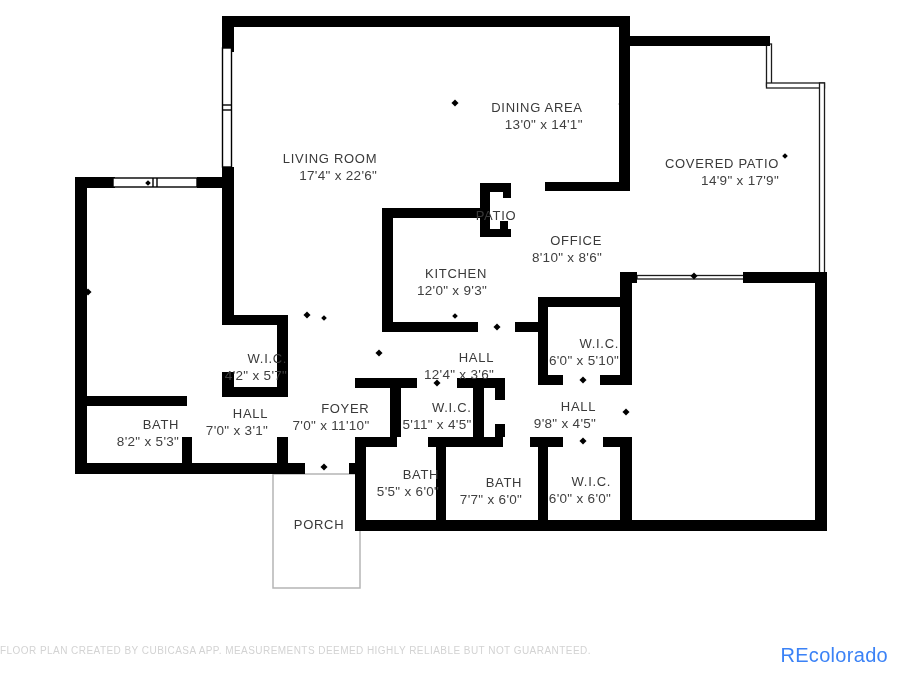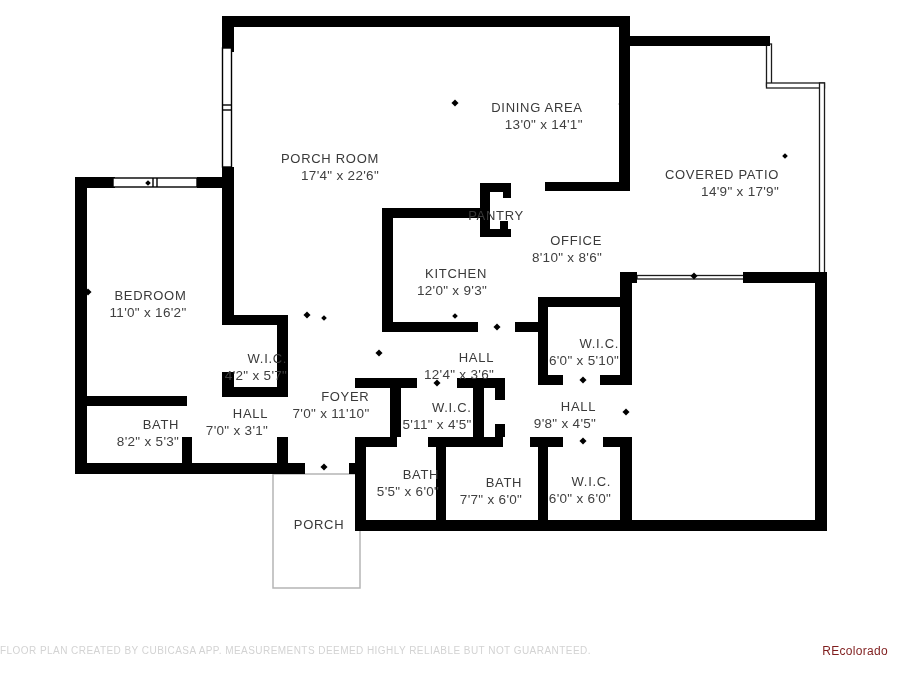--- a/index.html
+++ b/index.html
@@ -12,21 +12,21 @@
     position:absolute;transform:translateX(-50%);text-align:right;
     color:#3a3a3a;white-space:nowrap;line-height:17px;
   }
   .room-label .room-name{display:block;font-size:13px;letter-spacing:.7px;}
   .room-label .room-dims{display:block;font-size:13.5px;letter-spacing:.3px;color:#404040;}
   .disclaimer{
     position:absolute;left:0;top:645px;width:100%;text-align:left;
     font-size:10px;color:#d3d3d3;letter-spacing:.45px;
   }
   .brand{
-    position:absolute;right:12px;top:644px;font-size:12px;color:#7f1d1d;letter-spacing:.3px;
+    position:absolute;right:12px;top:644px;font-size:20px;color:#3b82f6;letter-spacing:.3px;
   }
 </style>
 </head>
 <body>
 
 <div class="plan">
 
   <svg width="900" height="675" viewBox="0 0 900 675">
 
     <rect x="273" y="474" width="87" height="114" fill="#ffffff" stroke="#b5b5b5" stroke-width="1.5"></rect>
@@ -153,57 +153,53 @@
       <g transform="translate(820,372) rotate(45)">
           <rect x="-2" y="-2" width="4" height="4"></rect>
         </g>
       <g transform="translate(455,316) rotate(45)">
           <rect x="-2" y="-2" width="4" height="4"></rect>
         </g>
     </g>
   </svg>
 
   <div class="room-label" style="left:330px;top:150px">
-    <span class="room-name">PORCH ROOM</span>
+    <span class="room-name">LIVING ROOM</span>
     <span class="room-dims">17'4" x 22'6"</span>
   </div>
   <div class="room-label" style="left:537px;top:99px">
     <span class="room-name">DINING AREA</span>
     <span class="room-dims">13'0" x 14'1"</span>
   </div>
-  <div class="room-label" style="left:722px;top:166px">
+  <div class="room-label" style="left:722px;top:155px">
     <span class="room-name">COVERED PATIO</span>
     <span class="room-dims">14'9" x 17'9"</span>
-  </div>
-  <div class="room-label" style="left:148px;top:287px">
-    <span class="room-name">BEDROOM</span>
-    <span class="room-dims">11'0" x 16'2"</span>
   </div>
   <div class="room-label" style="left:256px;top:350px">
     <span class="room-name">W.I.C.</span>
     <span class="room-dims">4'2" x 5'7"</span>
   </div>
   <div class="room-label" style="left:237px;top:405px">
     <span class="room-name">HALL</span>
     <span class="room-dims">7'0" x 3'1"</span>
   </div>
   <div class="room-label" style="left:148px;top:416px">
     <span class="room-name">BATH</span>
     <span class="room-dims">8'2" x 5'3"</span>
   </div>
-  <div class="room-label" style="left:331px;top:388px">
+  <div class="room-label" style="left:331px;top:400px">
     <span class="room-name">FOYER</span>
     <span class="room-dims">7'0" x 11'10"</span>
   </div>
   <div class="room-label" style="left:452px;top:265px">
     <span class="room-name">KITCHEN</span>
     <span class="room-dims">12'0" x 9'3"</span>
   </div>
   <div class="room-label" style="left:496px;top:207px">
-    <span class="room-name">PANTRY</span>
+    <span class="room-name">PATIO</span>
   </div>
   <div class="room-label" style="left:567px;top:232px">
     <span class="room-name">OFFICE</span>
     <span class="room-dims">8'10" x 8'6"</span>
   </div>
   <div class="room-label" style="left:459px;top:349px">
     <span class="room-name">HALL</span>
     <span class="room-dims">12'4" x 3'6"</span>
   </div>
   <div class="room-label" style="left:584px;top:335px">

